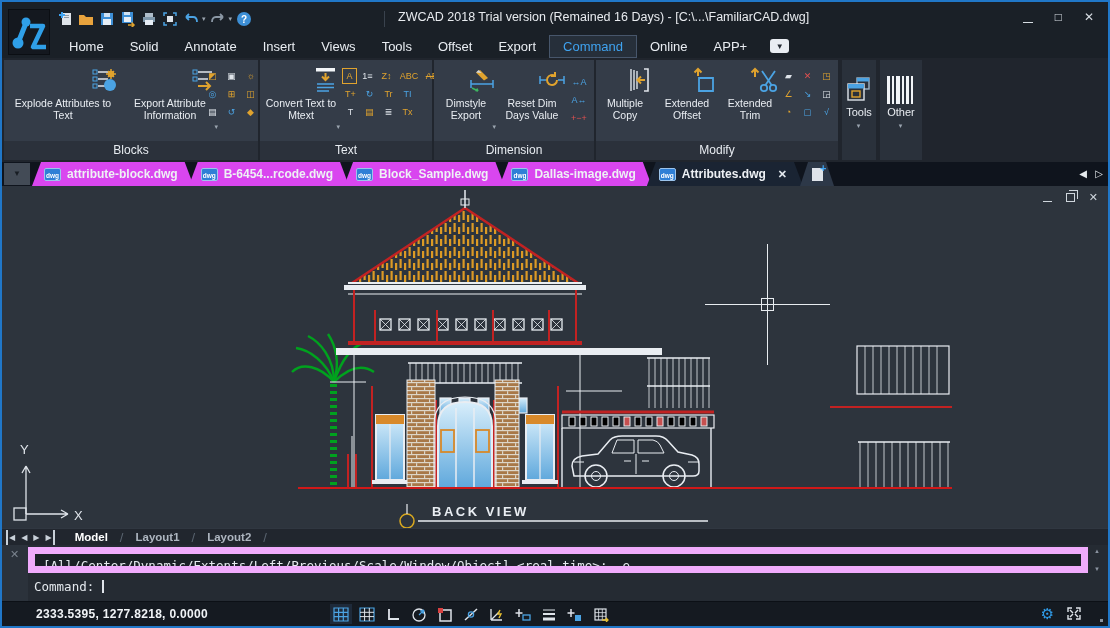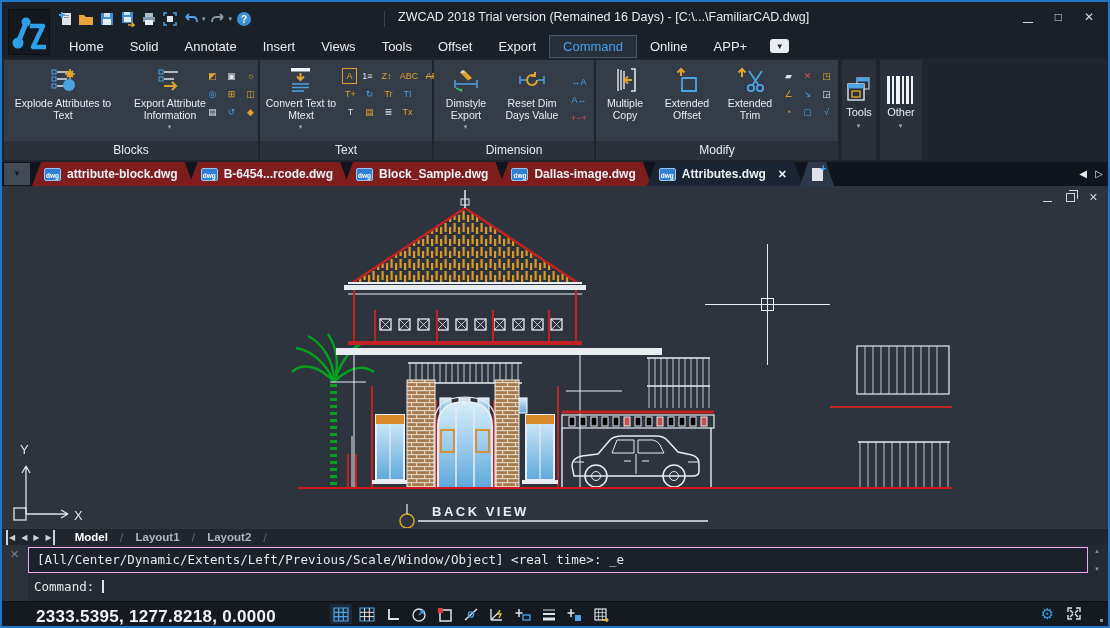--- a/index.html
+++ b/index.html
@@ -31,38 +31,38 @@
   .rtab.active { color:#3fa3f0; background:#262f3a; border:1px solid #47566b; line-height:21px; }
   .env { width:19px; height:14px; background:#e9edf2; border-radius:3px; margin:4px 0 0 10px;
          display:flex; align-items:center; justify-content:center; font-size:8px; color:#252b33; }
 
   
   .ribbon { position:absolute; left:0; top:56px; width:100%; height:104px; background:#20252d; }
   .panel { position:absolute; top:2px; height:100px; background:#343c48; }
   .panel .plabel { position:absolute; left:0; bottom:0; width:100%; height:19px; background:#2b313b;
                    color:#e7ebf0; font-size:12px; text-align:center; line-height:19px; }
   .bigbtn { position:absolute; top:4px; height:76px; display:flex; flex-direction:column;
-            align-items:center; color:#e9edf2; font-size:10.5px; line-height:12px; text-align:center; }
+            align-items:flex-end; color:#e9edf2; font-size:10.5px; line-height:12px; text-align:center; }
   .bigbtn .bicon { height:32px; display:flex; align-items:center; justify-content:center; }
   .bigbtn .blabel { margin-top:1px; }
   .grid { position:absolute; display:flex; flex-direction:column; gap:2px; }
   .grow { display:flex; gap:2px; }
   .gi { width:17px; height:16px; font-size:9px; line-height:16px; text-align:center; overflow:hidden; }
   .g { color:#e0a32e; } .b { color:#4ba3e3; } .w { color:#dfe4ea; } .r { color:#e05050; }
   .tallbtn { position:absolute; top:2px; height:100px; background:#2a313b; display:flex;
              flex-direction:column; align-items:center; color:#e9edf2; font-size:11px; }
   .tallbtn .bicon { height:46px; display:flex; align-items:flex-end; justify-content:center; }
   .tallbtn .caret7 { margin-top:4px; }
 
   
   .doctabs { position:absolute; left:0; top:160px; width:100%; height:24px; background:#0f141d; }
   .tablist-btn { position:absolute; left:2px; top:1px; width:26px; height:22px; background:#434b56;
                  color:#181d24; font-size:8px; text-align:center; line-height:22px; }
   .dtabs { position:absolute; left:30px; top:0; display:flex; height:24px; }
-  .dtab { height:24px; padding:0 16px 0 12px; margin-right:-5px; background:#7f1d1d;
+  .dtab { height:24px; padding:0 16px 0 12px; margin-right:-5px; background:#d946ef;
           clip-path:polygon(9px 0, calc(100% - 9px) 0, 100% 100%, 0 100%);
           display:flex; align-items:center; gap:6px; font-size:12px; font-weight:bold; color:#eef1f5; }
   .dtab.active { background:#1a2433; }
   .dwg { width:17px; height:13px; background:#2f7fd6; border-radius:2px; color:#fff; font-size:6.5px;
          font-weight:bold; text-align:center; line-height:13px; border:1px solid #9cc4ec; }
   .dtab .x { font-size:11px; color:#e3e8ee; margin-left:6px; }
   .plusbtn { height:24px; width:34px; margin-left:2px; background:#2d3848;
              clip-path:polygon(8px 0, calc(100% - 8px) 0, 100% 100%, 0 100%);
              display:flex; align-items:center; justify-content:center; }
   .pagepic { position:relative; width:11px; height:13px; background:#dfe4ea; }
@@ -93,34 +93,34 @@
   .lnav .barR { border-right:2px solid #c8d0d8; padding-right:1px; }
   .ltab { padding:0 12px; font-weight:bold; color:#aeb6c0; }
   .ltab.active { color:#ffffff; }
   .lsep { color:#5a6470; font-size:13px; }
 
   
   .command { position:absolute; left:0; top:543px; width:100%; height:56px; background:#252b33; }
   .cmd-strip { position:absolute; left:0; top:0; width:26px; height:56px; background:#2b323b; }
   .cmd-x { position:absolute; left:8px; top:3px; color:#7a838e; font-size:11px; }
   .cmd-hist { position:absolute; left:26px; top:2px; right:20px; height:26px; background:#1b2128;
-              border:1px solid #f0abfc; color:#e4e9ee; font-family:"DejaVu Sans Mono", monospace;
+              border:7px solid #f0abfc; color:#e4e9ee; font-family:"DejaVu Sans Mono", monospace;
               font-size:12.5px; line-height:24px; padding-left:8px; white-space:pre; overflow:hidden; }
   .cmd-scroll { position:absolute; right:3px; top:2px; width:15px; height:26px; }
   .cmd-scroll span { position:absolute; left:4px; color:#8a93a0; font-size:6px; }
   .cmd-up { top:1px; } .cmd-dn { bottom:1px; }
   .cmd-prompt { position:absolute; left:32px; top:34px; color:#e4e9ee;
                 font-family:"DejaVu Sans Mono", monospace; font-size:12.5px; }
   .cursorbar { display:inline-block; width:1.5px; height:13px; background:#dfe4ea; margin-left:8px;
                vertical-align:-2px; }
 
   
   .status { position:absolute; left:0; top:599px; width:100%; height:25px; background:#151a21;
             border-top:1px solid #0c1016; }
-  .coords { position:absolute; left:34px; top:5px; color:#f0f3f6; font-size:17px; font-weight:bold;
+  .coords { position:absolute; left:34px; top:5px; color:#f0f3f6; font-size:12px; font-weight:bold;
             letter-spacing:.3px; }
   .stoggles { position:absolute; left:328px; top:2px; display:flex; gap:4px; }
   .stoggles .tg { width:22px; height:20px; display:flex; align-items:center; justify-content:center; }
   .sgear { position:absolute; right:54px; top:3px; color:#2f9be8; font-size:15px; }
   .sexpand { position:absolute; right:26px; top:4px; }
   .grip { position:absolute; right:5px; bottom:4px; width:6px; height:6px;
           background:#8a93a0; box-shadow:-4px 4px 0 -2px #8a93a0, 0 4px 0 -2px #8a93a0;
           width:3px; height:3px; }
 </style>
 </head>

